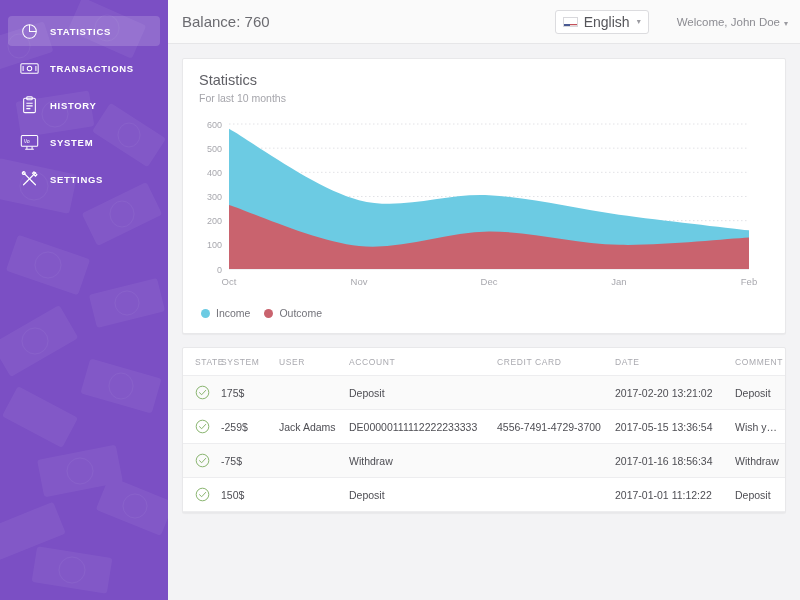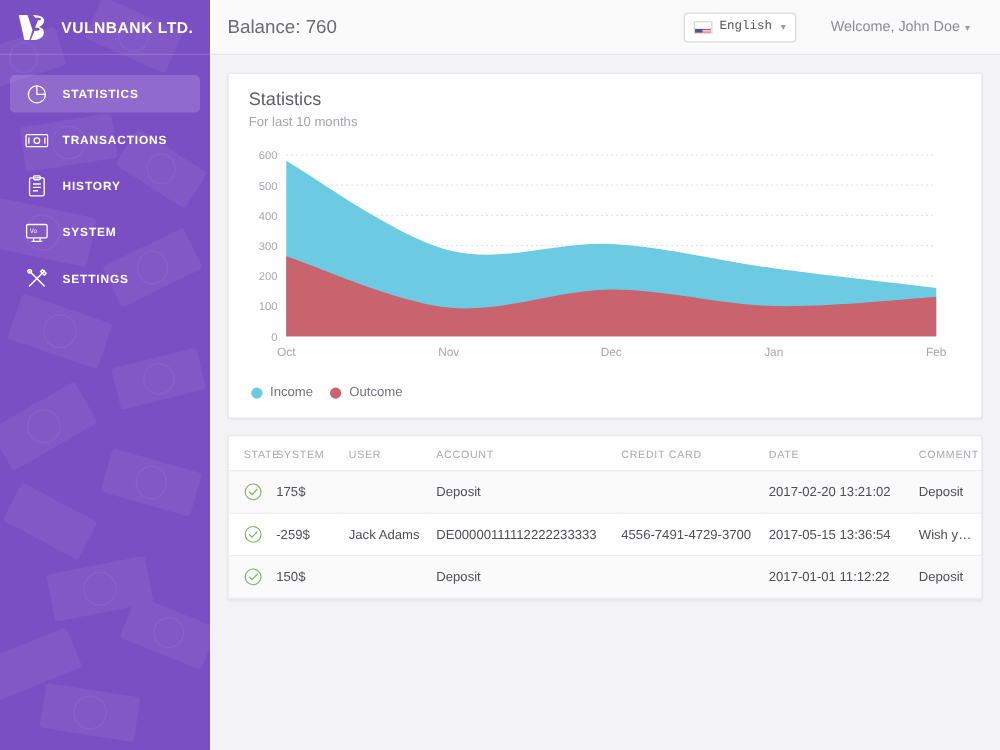--- a/index.html
+++ b/index.html
@@ -74,21 +74,21 @@
     height: 600px;
     background: #f3f3f5;
     display: flex; flex-direction: column;
     overflow: hidden;
   }
   #topbar {
     height: 44px;
     background: #fafafa;
     border-bottom: 1px solid #e6e6e8;
     display: flex; align-items: center;
-    padding: 0 24px 0 14px;
+    padding: 0 12px 0 14px;
     flex: 0 0 44px;
   }
   .balance {
     font-size: 15px;
     color: #6b6b70;
     font-weight: normal;
   }
   .top-right {
     margin-left: auto;
     display: flex; align-items: center;
@@ -103,21 +103,21 @@
     cursor: pointer;
   }
   .flag {
     width: 15px; height: 10px;
     margin-right: 6px;
     position: relative;
     overflow: hidden;
     border: 1px solid #d8d8dc;
     flex: 0 0 15px;
   }
-  .lang-text { font-size: 10px; color: #55555a; font-family: Liberation Mono, monospace; }
+  .lang-text { font-size: 14px; color: #55555a; }
   .caret {
     margin-left: 7px;
     font-size: 8px; color: #9a9aa0;
     line-height: 1;
   }
   .welcome {
     margin-left: 28px;
     font-size: 11.5px;
     color: #8c8c92;
     cursor: pointer;
@@ -242,29 +242,20 @@
           <ellipse cx="127" cy="303" rx="12" ry="12"></ellipse>
           <ellipse cx="35" cy="341" rx="13" ry="13"></ellipse>
           <ellipse cx="121" cy="386" rx="12" ry="13"></ellipse>
           <ellipse cx="80" cy="471" rx="13" ry="13"></ellipse>
           <ellipse cx="135" cy="506" rx="12" ry="12"></ellipse>
           <ellipse cx="72" cy="570" rx="13" ry="13"></ellipse>
         </g>
       </svg>
     </div>
 
-    <div class="sb-brand">
-      <span class="logo-mark">
-        <svg width="26" height="24" viewBox="0 0 26 24">
-          <path d="M1 2 L8 2 L12 14 L9.5 22 L5.5 22 Z" fill="#ffffff"></path>
-          <path d="M12.5 2 C20 2 23 5 20.5 9 C19.6 10.4 18.2 11.2 17 11.6 C19.4 12 21.6 13.4 21 16.8 C20.3 20.6 16.4 22 12 22 L10.6 22 L13.6 14.6 L16 14.6 C17.3 14.6 18 13.9 17.6 13 C17.3 12.3 16.4 12.1 15.4 12.1 L14 12.1 L16.4 6.2 L17.3 6.2 C18.4 6.2 19 5.7 18.7 5 C18.4 4.4 17.6 4.2 16.6 4.2 L14.2 4.2 Z" fill="#ffffff"></path>
-        </svg>
-      </span>
-      <span class="brand-text">VULNBANK LTD.</span>
-    </div>
 
     <nav class="sb-nav">
 
       <div class="sb-item active">
         <span class="sb-ico">
           <svg width="17" height="17" viewBox="0 0 20 20" fill="none" stroke="#ffffff" stroke-width="1.2">
             <circle cx="10" cy="10" r="8"></circle>
             <path d="M10 2 L10 10 L18 10"></path>
           </svg>
         </span>
@@ -440,20 +431,34 @@
                 <td class="c-date">2017-05-15 13:36:54</td>
                 <td class="c-comment">Wish you all the best</td>
               </tr>
               <tr>
                 <td class="c-state">
                   <svg class="state-ok" viewBox="0 0 20 20" fill="none" stroke="#86b26b" stroke-width="1.3">
                     <circle cx="10" cy="10" r="8.4"></circle>
                     <path d="M6 10.2 L8.9 13 L14.2 7.2" stroke-linecap="round" stroke-linejoin="round"></path>
                   </svg>
                 </td>
+                <td class="c-amount amt-neg">-75$</td>
+                <td class="c-user"></td>
+                <td class="c-account">Withdraw</td>
+                <td class="c-card"></td>
+                <td class="c-date">2017-01-16 18:56:34</td>
+                <td class="c-comment">Withdraw</td>
+              </tr>
+              <tr>
+                <td class="c-state">
+                  <svg class="state-ok" viewBox="0 0 20 20" fill="none" stroke="#86b26b" stroke-width="1.3">
+                    <circle cx="10" cy="10" r="8.4"></circle>
+                    <path d="M6 10.2 L8.9 13 L14.2 7.2" stroke-linecap="round" stroke-linejoin="round"></path>
+                  </svg>
+                </td>
                 <td class="c-amount amt-pos">150$</td>
                 <td class="c-user"></td>
                 <td class="c-account">Deposit</td>
                 <td class="c-card"></td>
                 <td class="c-date">2017-01-01 11:12:22</td>
                 <td class="c-comment">Deposit</td>
               </tr>
             </tbody>
         </table>
       </section>

